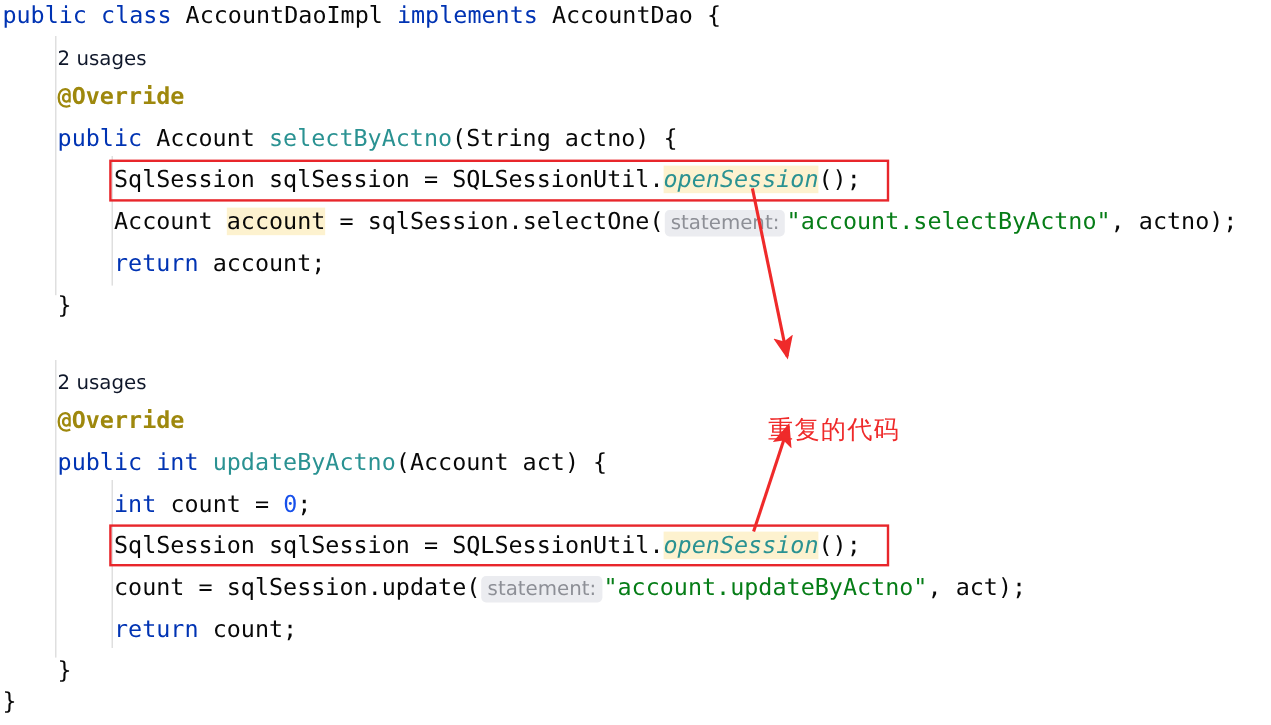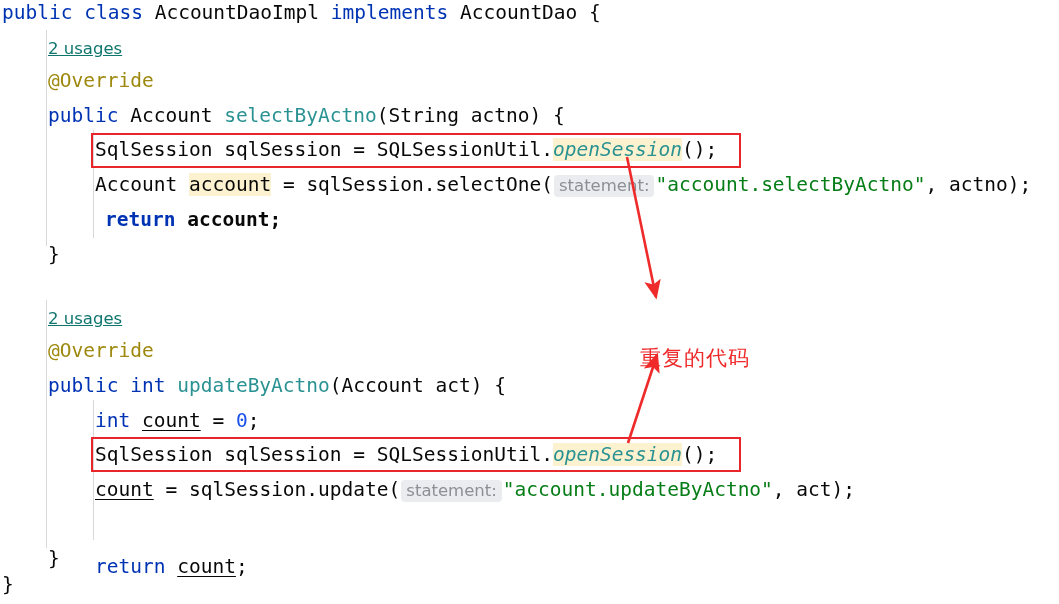--- a/index.html
+++ b/index.html
@@ -32,49 +32,48 @@
     font-family: "DejaVu Sans Mono", monospace;
     font-size: 19.5px;
     color: #080808;
     letter-spacing: 0px;
   }
 
   
   .kw      { color: #0033b3; }
   .type    { color: #080808; }
   .mname   { color: #2a9292; margin-top: 37px; }
-  .anno    { color: #9e880d; }
+  .anno    { color: #9e880d; font-weight: bold; }
   .str     { color: #067d17; }
   .num     { color: #1750eb; }
   .plain   { color: #080808; }
   .ital    { font-style: italic; text-align: right; }
-  .uline   { text-decoration: underline; text-decoration-thickness: 1px; text-underline-offset: 3px; }
+  .uline   { text-decoration-thickness: 1px; text-underline-offset: 3px; }
   .hl      { background: #fdf2cf; }
 
   
   .hint {
     background: #ebecf0;
     color: #8d8f96;
     font-family: "DejaVu Sans", sans-serif;
     font-size: 16.5px;
     border-radius: 4px;
     padding: 1px 5px 2px 5px;
     margin: 0 1px;
   }
 
   
   .usages {
     position: absolute;
     font-family: "DejaVu Sans", sans-serif;
     font-size: 16.5px;
-    color: #0f766e;
+    color: #0f172a;
     line-height: 30px;
     height: 30px;
     white-space: pre;
-    text-decoration: underline;
   }
 
   
   .indent-guide {
     position: absolute;
     width: 1px;
     background: #d8d8d8;
   }
 
   
@@ -119,37 +118,37 @@
   <div class="usages" style="left:48px; top:34px;">2 usages</div>
 
   <div class="code-line" style="left:48px; top:64px;"><span class="anno">@Override</span></div>
 
   <div class="code-line" style="left:48px; top:99px;"><span class="kw">public</span><span class="plain"> </span><span class="type">Account</span><span class="plain"> </span><span class="mname">selectByActno</span><span class="plain">(</span><span class="type">String</span><span class="plain"> </span><span class="plain">actno</span><span class="plain">)</span><span class="plain"> </span><span class="plain">{</span></div>
 
   <div class="code-line" style="left:95px; top:133px;"><span class="type">SqlSession</span><span class="plain"> </span><span class="plain">sqlSession</span><span class="plain"> </span><span class="plain">=</span><span class="plain"> </span><span class="type">SQLSessionUtil</span><span class="plain">.</span><span class="mname ital hl">openSession</span><span class="plain">();</span></div>
 
   <div class="code-line" style="left:95px; top:168px;"><span class="type">Account</span><span class="plain"> </span><span class="plain hl">account</span><span class="plain"> </span><span class="plain">=</span><span class="plain"> </span><span class="plain">sqlSession</span><span class="plain">.</span><span class="plain">selectOne</span><span class="plain">(</span><span class="hint">statement:</span><span class="str">"account.selectByActno"</span><span class="plain">,</span><span class="plain"> </span><span class="plain">actno</span><span class="plain">);</span></div>
 
-  <div class="code-line" style="left:105px; top:203px;font-weight:bold;"><span class="kw">return</span><span class="plain"> </span><span class="plain">account</span><span class="plain">;</span></div>
+  <div class="code-line" style="left:95px; top:203px;"><span class="kw">return</span><span class="plain"> </span><span class="plain">account</span><span class="plain">;</span></div>
 
   <div class="code-line" style="left:48px; top:238px;"><span class="plain">}</span></div>
 
   <div class="usages" style="left:48px; top:304px;">2 usages</div>
 
   <div class="code-line" style="left:48px; top:334px;"><span class="anno">@Override</span></div>
 
   <div class="code-line" style="left:48px; top:369px;"><span class="kw">public</span><span class="plain"> </span><span class="kw">int</span><span class="plain"> </span><span class="mname">updateByActno</span><span class="plain">(</span><span class="type">Account</span><span class="plain"> </span><span class="plain">act</span><span class="plain">)</span><span class="plain"> </span><span class="plain">{</span></div>
 
   <div class="code-line" style="left:95px; top:404px;"><span class="kw">int</span><span class="plain"> </span><span class="plain uline">count</span><span class="plain"> </span><span class="plain">=</span><span class="plain"> </span><span class="num">0</span><span class="plain">;</span></div>
 
   <div class="code-line" style="left:95px; top:438px;"><span class="type">SqlSession</span><span class="plain"> </span><span class="plain">sqlSession</span><span class="plain"> </span><span class="plain">=</span><span class="plain"> </span><span class="type">SQLSessionUtil</span><span class="plain">.</span><span class="mname ital hl">openSession</span><span class="plain">();</span></div>
 
   <div class="code-line" style="left:95px; top:473px;"><span class="plain uline">count</span><span class="plain"> </span><span class="plain">=</span><span class="plain"> </span><span class="plain">sqlSession</span><span class="plain">.</span><span class="plain">update</span><span class="plain">(</span><span class="hint">statement:</span><span class="str">"account.updateByActno"</span><span class="plain">,</span><span class="plain"> </span><span class="plain">act</span><span class="plain">);</span></div>
 
-  <div class="code-line" style="left:95px; top:508px;margin-top:42px;"><span class="kw">return</span><span class="plain"> </span><span class="plain uline">count</span><span class="plain">;</span></div>
+  <div class="code-line" style="left:95px; top:508px;"><span class="kw">return</span><span class="plain"> </span><span class="plain uline">count</span><span class="plain">;</span></div>
 
   <div class="code-line" style="left:48px; top:542px;"><span class="plain">}</span></div>
 
   <div class="code-line" style="left:2px; top:568px;"><span class="plain">}</span></div>
 
   <div class="redbox" style="left:91px; top:133px; width:650px; height:35px;"></div>
   <div class="redbox" style="left:91px; top:437px; width:650px; height:35px;"></div>
 
   <svg id="arrows" viewBox="0 0 1059 604" xmlns="http://www.w3.org/2000/svg">
     <defs>

